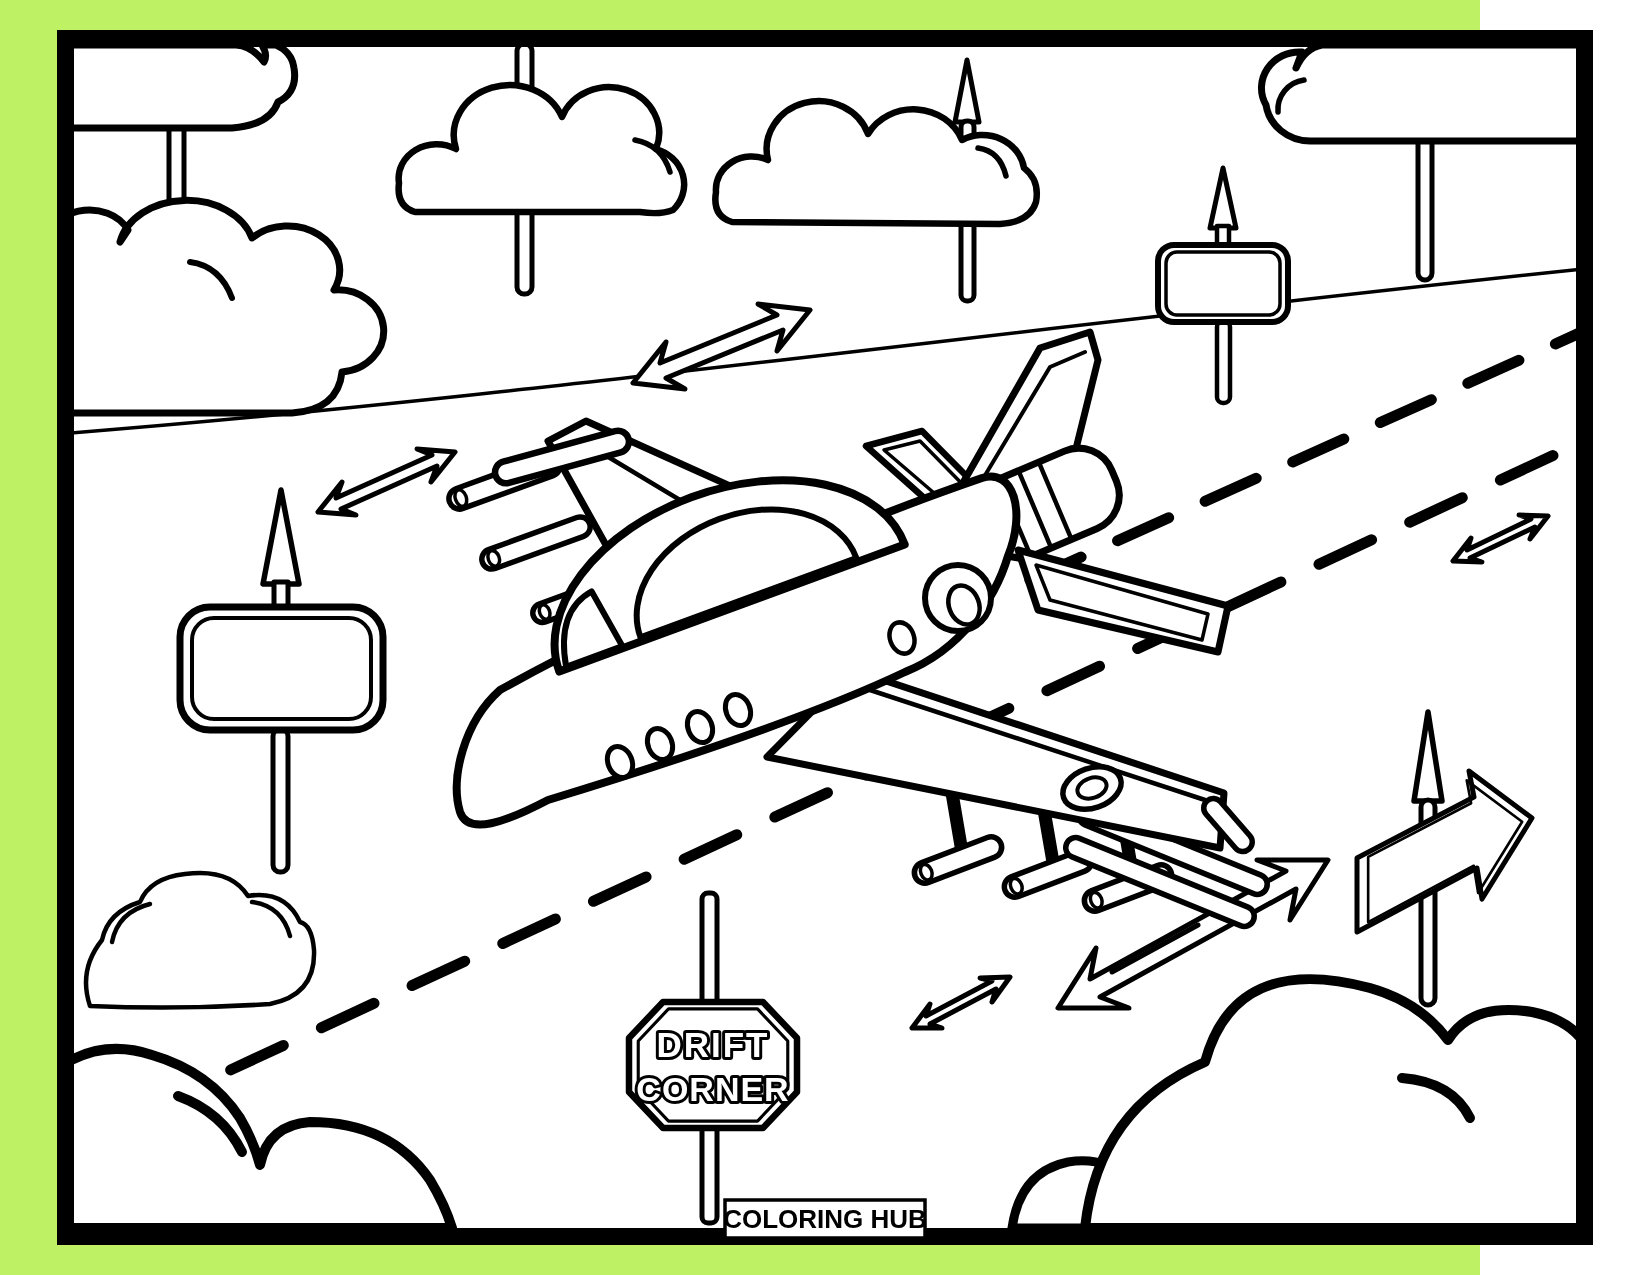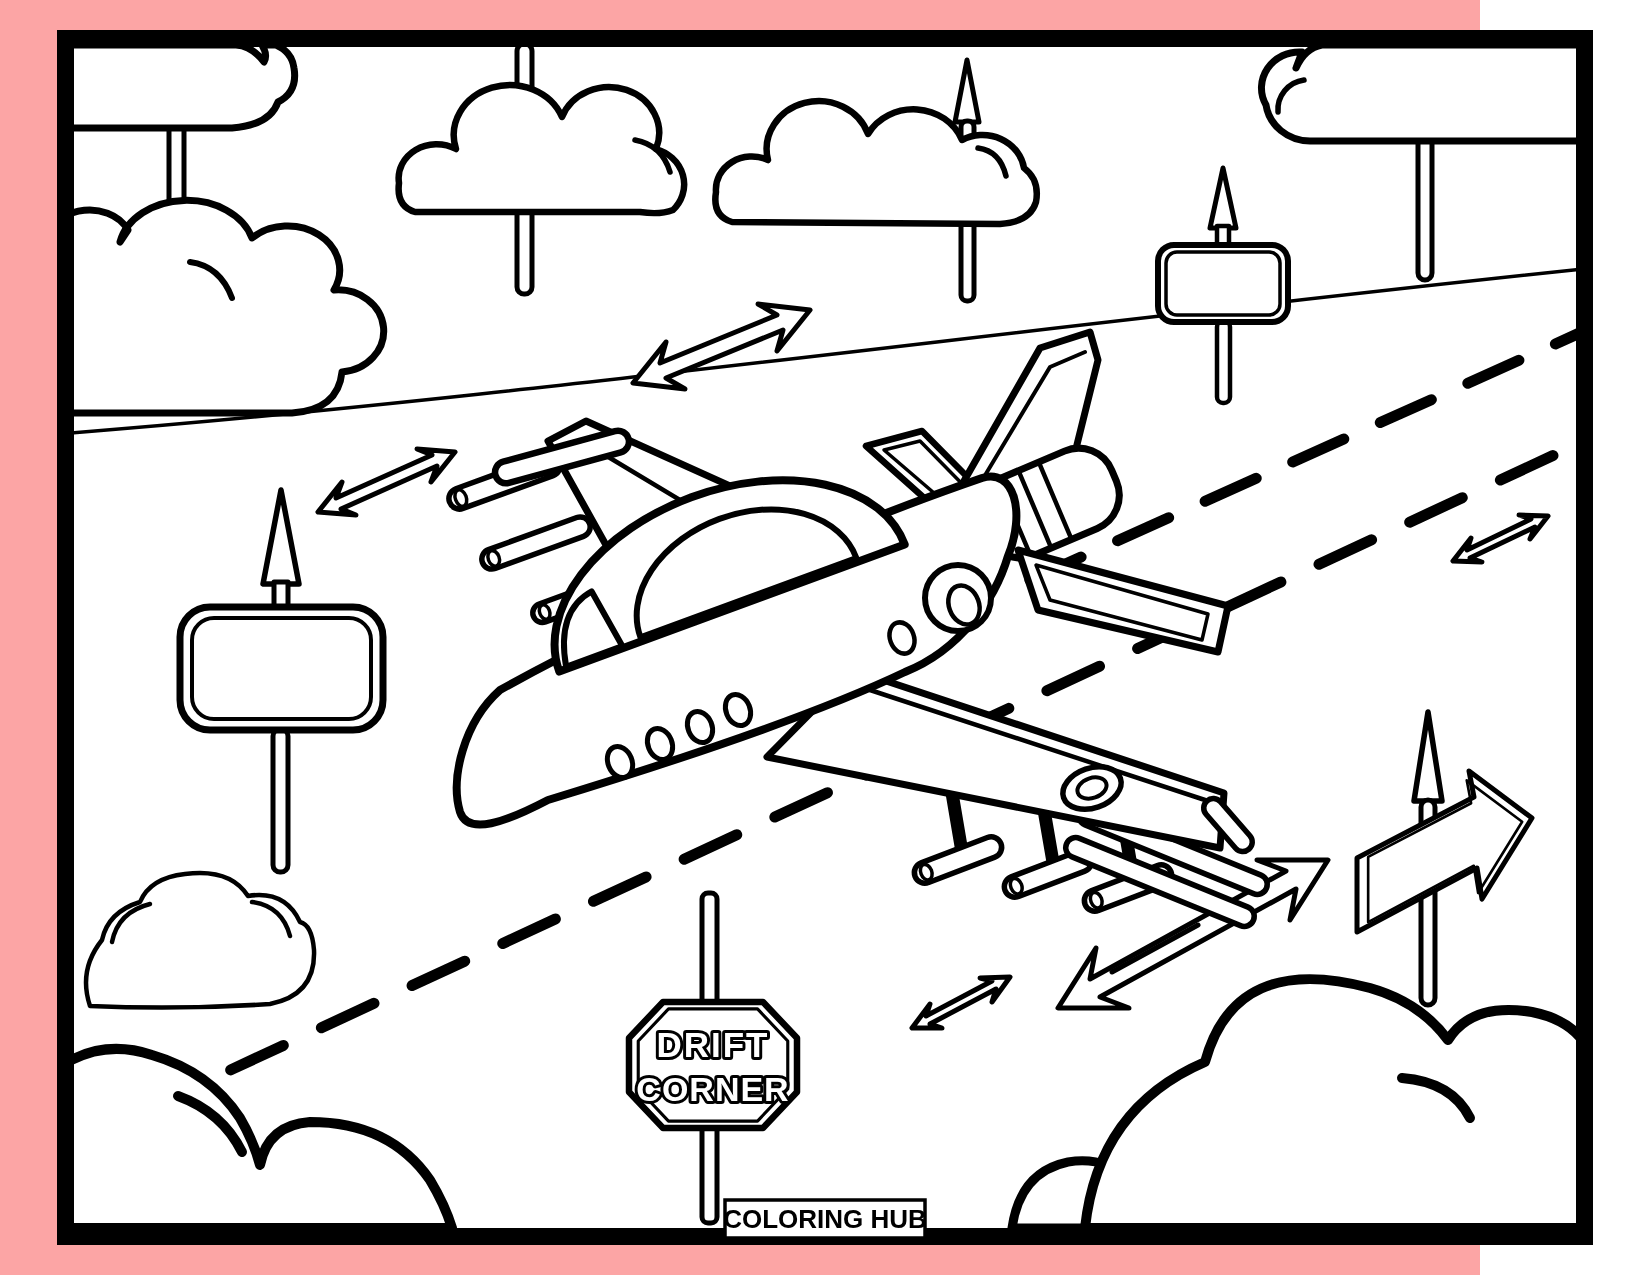--- a/index.html
+++ b/index.html
@@ -1,17 +1,17 @@
 <!DOCTYPE html>
 <html><head>
 <meta charset="utf-8">
 <style>
   html,body{margin:0;padding:0;background:#ffffff;width:1650px;height:1275px;overflow:hidden;}
   body{font-family:"Liberation Sans", sans-serif;}
-  .stage{position:relative;width:1480px;height:1275px;background:#fca5a5;}
+  .stage{position:relative;width:1480px;height:1275px;background:#bef264;}
   svg{display:block;}
   .outline-text{font-family:"Liberation Sans", sans-serif;font-weight:bold;
     fill:#ffffff;stroke:#000000;paint-order:stroke fill;stroke-linejoin:round;}
   .solid-text{font-family:"Liberation Sans", sans-serif;font-weight:bold;fill:#000000;}
 </style>
 </head>
 <body>
 
 <div class="stage">
 <svg width="1650" height="1275" viewBox="0 0 1650 1275">

